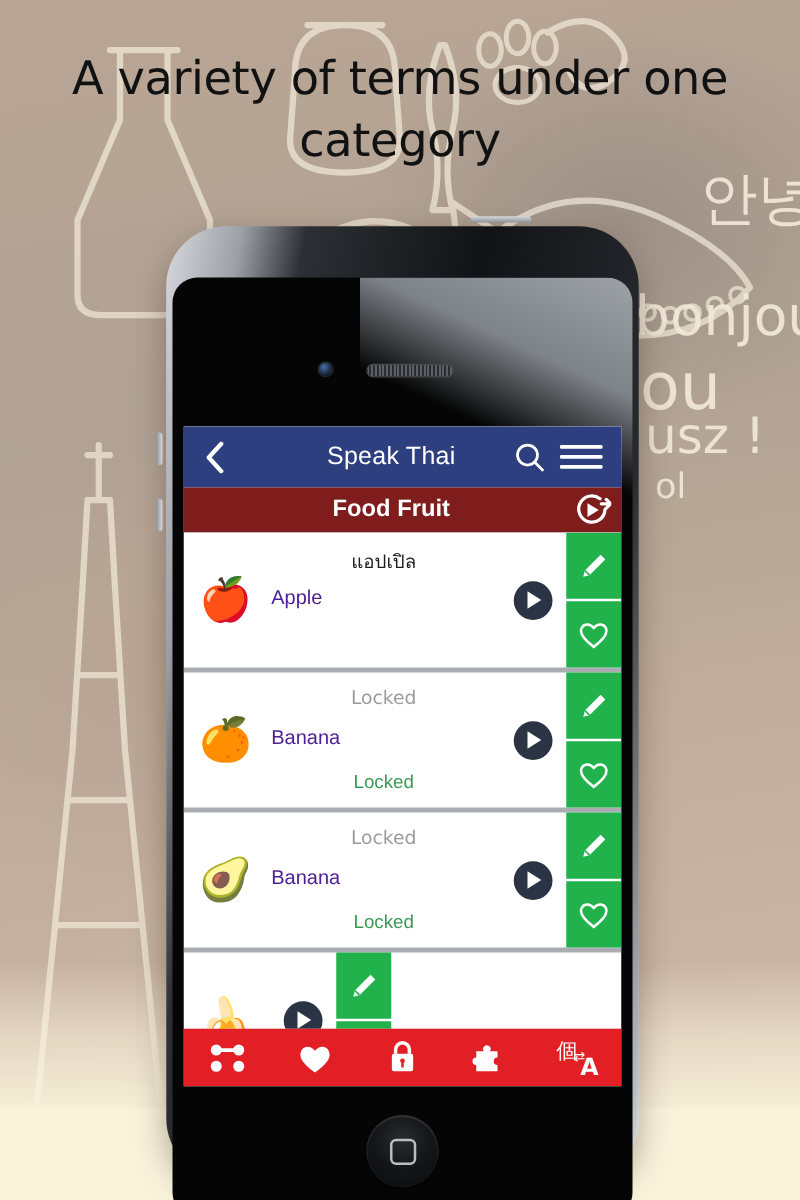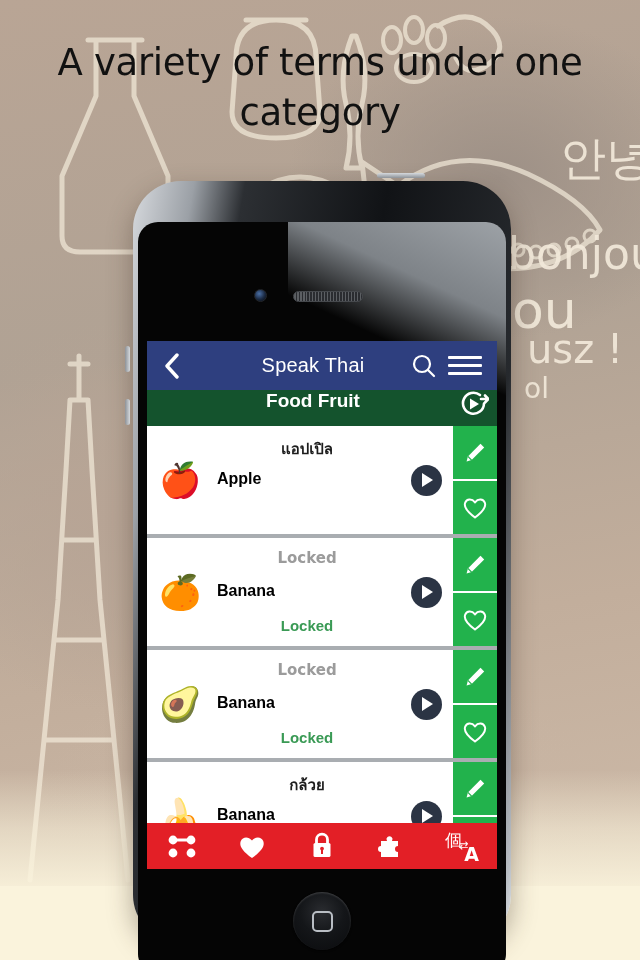--- a/index.html
+++ b/index.html
@@ -169,23 +169,23 @@
     letter-spacing: .2px;
     padding-left: 34px;
   }
   .nav-search { width: 38px; display:flex; align-items:center; justify-content:center; cursor:pointer; }
   .nav-menu { width: 44px; display:flex; flex-direction:column; gap:5px; align-items:center; justify-content:center; cursor:pointer; }
   .nav-menu i { display:block; width: 34px; height: 3px; background:#fff; border-radius:1px; }
 
   
   .catbar {
     height: 36px;
-    background: #14532d;
+    background: #7f1d1d;
     display: flex;
-    align-items: flex-start;
+    align-items: center;
     position: relative;
   }
   .cat-title {
     flex: 1;
     text-align: center;
     color: #fff;
     font-size: 19px;
     font-weight: bold;
     padding-left: 28px;
   }
@@ -212,36 +212,35 @@
   .row-thumb {
     width: 68px;
     display: flex; align-items: center; justify-content: center;
     font-size: 34px;
     line-height: 1;
   }
   .row-mid {
     flex: 1;
     position: relative;
     padding: 0 4px;
-    font-weight: bold;
   }
   .row-native {
     position: absolute;
     top: 11px; left: 0; right: 0;
     text-align: center;
     font-size: 15px;
     color: #1d1d1d;
     font-family: "DejaVu Sans", sans-serif;
   }
   .row-native.locked { color: #9b9b9b; font-size: 15px; }
   .row-english {
     position: absolute;
     top: 44px; left: 2px;
     font-size: 16px;
-    color: #000000;
+    color: #4c1d95;
   }
   .row-translit {
     position: absolute;
     bottom: 12px; left: 0; right: 0;
     text-align: center;
     font-size: 15px;
     color: #3a9a55;
   }
   .row-play {
     width: 54px;
@@ -361,21 +360,21 @@
         <ellipse cx="436" cy="38" rx="9" ry="13"></ellipse>
         <ellipse cx="414" cy="68" rx="18" ry="14"></ellipse>
       </g>
     </g>
   </svg>
 
   <div>
     <div class="bg-word" style="left:560px; top:128px; font-size:46px;">안녕</div>
     <div class="bg-word" style="left:508px; top:228px; font-size:44px;">bonjour</div>
     <div class="bg-word" style="left:512px; top:280px; font-size:52px;">ou</div>
-    <div class="bg-word" style="left:516px; top:326px; font-size:40px;margin-left:11px;">usz !</div>
+    <div class="bg-word" style="left:516px; top:326px; font-size:40px;">usz !</div>
     <div class="bg-word" style="left:524px; top:372px; font-size:28px;">ol</div>
   </div>
 
   <div class="bg-fade"></div>
   <div class="bg-bottom"></div>
 </div>
 
 <div class="headline">A variety of terms under one category</div>
 
 <div class="phone">
@@ -497,25 +496,20 @@
             <div class="act">
               <svg width="26" height="24" viewBox="0 0 26 24">
                 <path d="M13 21.5 C4 14.8 1.6 10.6 3.2 6.7 C4.7 3 9.7 2.3 13 6.3 C16.3 2.3 21.3 3 22.8 6.7 C24.4 10.6 22 14.8 13 21.5 Z" fill="none" stroke="#fff" stroke-width="2"></path>
               </svg>
             </div>
           </div>
         </div>
 
         <div class="row">
           <div class="row-thumb">🍌</div>
-          <div class="row-mid">
-            <div class="row-native">กล้วย</div>
-            <div class="row-english">Banana</div>
-            <div class="row-translit"></div>
-          </div>
           <div class="row-play">
             <div class="play-circle">
                 <div class="play-tri"></div>
               </div>
           </div>
           <div class="row-actions">
             <div class="act">
               <svg width="24" height="24" viewBox="0 0 24 24">
                 <path d="M17.5 2.8 L21.2 6.5 L8.6 19.1 L3.6 20.4 L4.9 15.4 Z" fill="#fff"></path>
                 <path d="M4.9 15.4 L8.6 19.1" stroke="#22b24c" stroke-width="1.3"></path>

